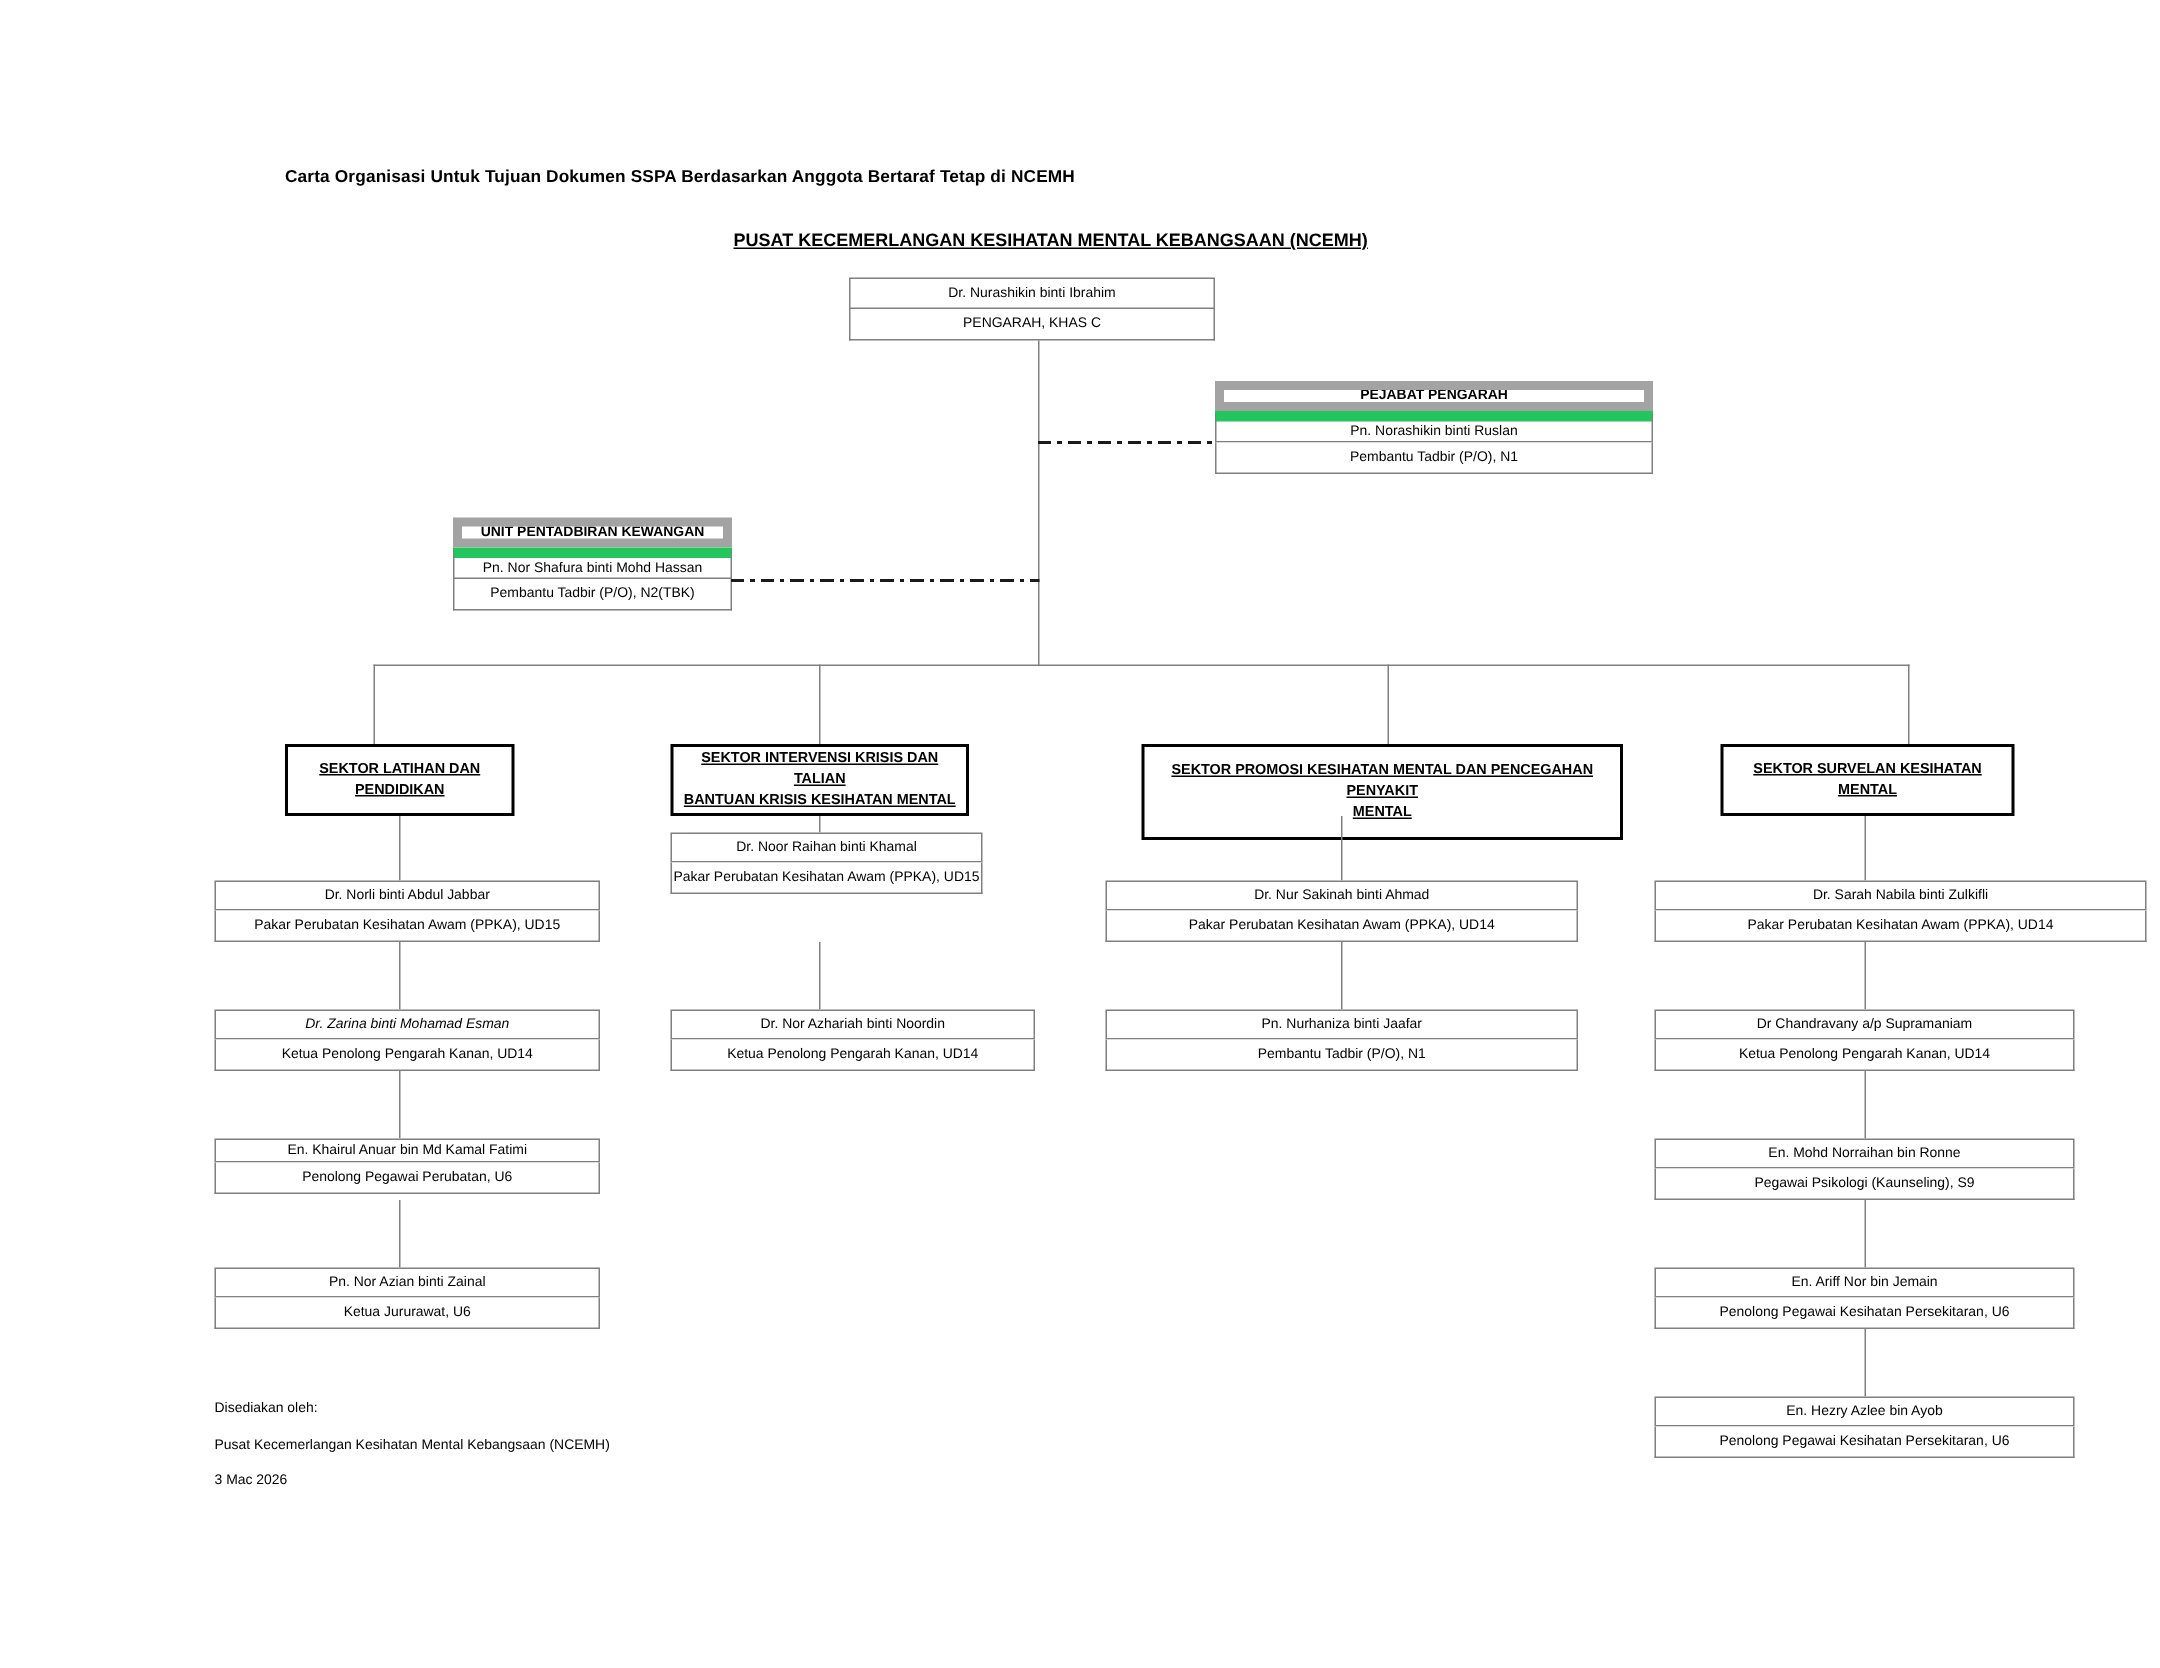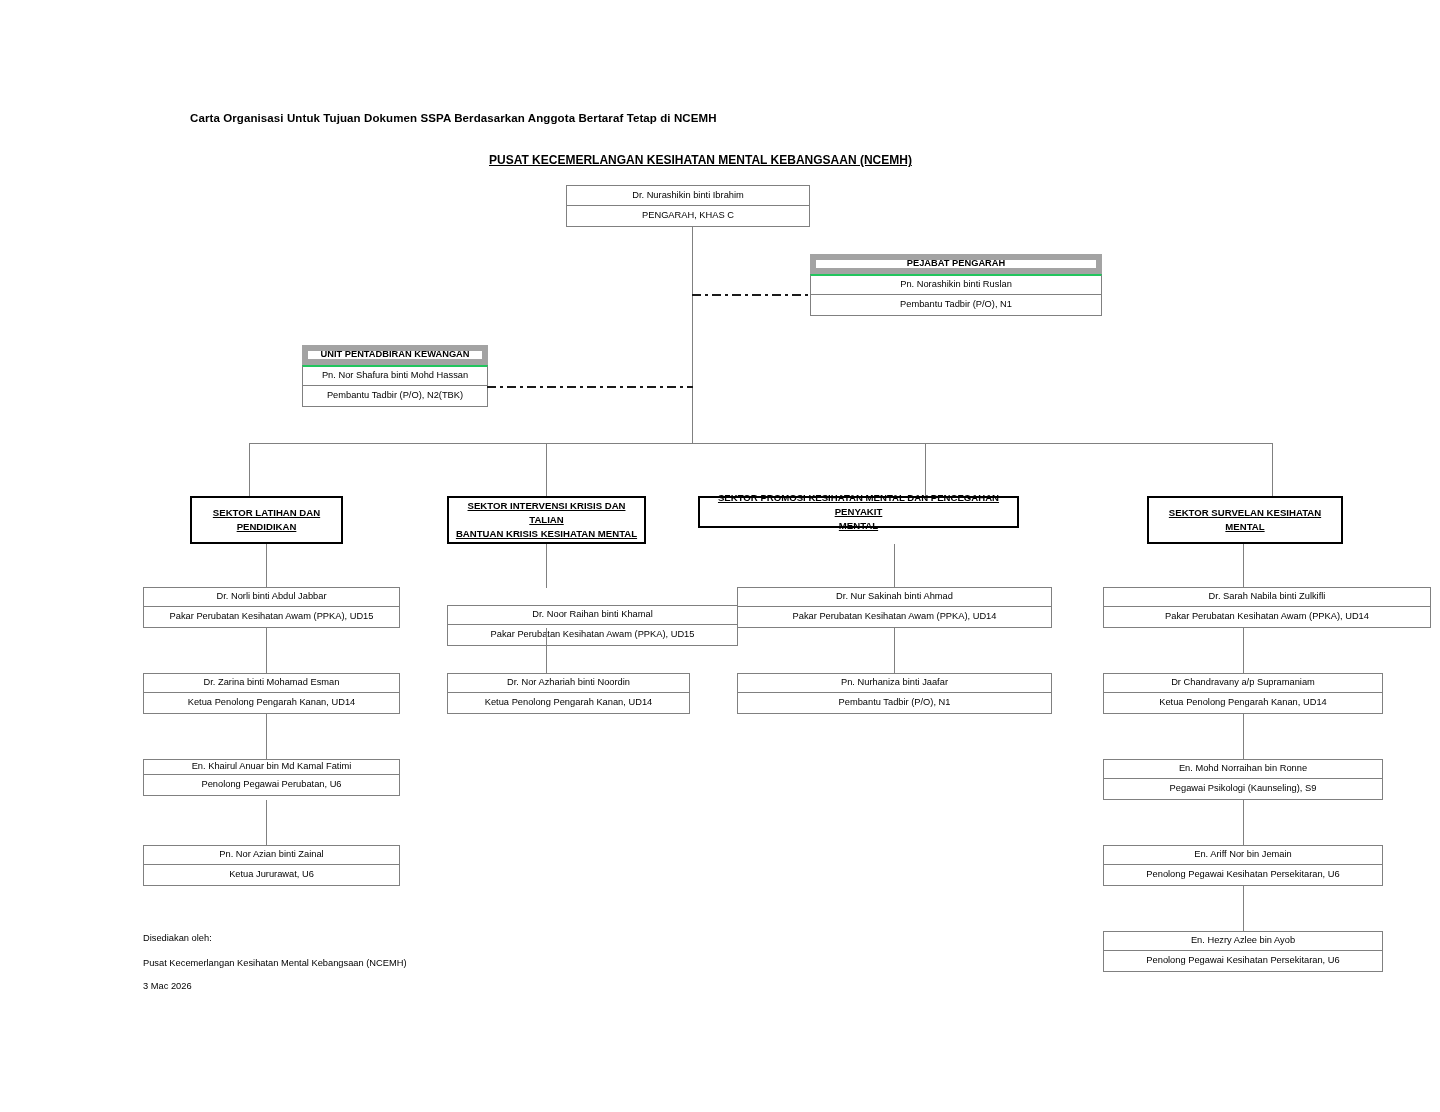--- a/index.html
+++ b/index.html
@@ -59,21 +59,21 @@
     white-space: nowrap;
     overflow: hidden;
   }
   .cell + .cell { border-top: none; }
 
   .cell.head {
     border: 6px solid #a3a3a3;
     font-weight: bold;
     font-size: 9.3px;
   }
-  .cell.head + .cell { border-top: 2px solid #22c55e; }
+  .cell.head + .cell { border-top: 7px solid #22c55e; }
 
   
   .sector {
     position: absolute;
     box-sizing: border-box;
     border: 2px solid #000000;
     background: #ffffff;
     display: flex;
     align-items: center;
     justify-content: center;
@@ -164,21 +164,21 @@
   </div>
   <div class="vline" style="left:266px; top:544px; height:44px;"></div>
 
   <div class="box" style="left:143px; top:587px; width:257px;">
     <div class="cell" style="height:20px;">Dr. Norli binti Abdul Jabbar</div>
     <div class="cell" style="height:21px;">Pakar Perubatan Kesihatan Awam (PPKA), UD15</div>
   </div>
   <div class="vline" style="left:266px; top:628px; height:46px;"></div>
 
   <div class="box" style="left:143px; top:673px; width:257px;">
-    <div class="cell" style="height:20px;">Dr. Zarina binti Mohamad Esman</div>
+    <div class="cell" style="height:20px;font-style:italic;">Dr. Zarina binti Mohamad Esman</div>
     <div class="cell" style="height:21px;">Ketua Penolong Pengarah Kanan, UD14</div>
   </div>
   <div class="vline" style="left:266px; top:714px; height:46px;"></div>
 
   <div class="box" style="left:143px; top:759px; width:257px;">
     <div class="cell" style="height:16px;">En. Khairul Anuar bin Md Kamal Fatimi</div>
     <div class="cell" style="height:21px;">Penolong Pegawai Perubatan, U6</div>
   </div>
   <div class="vline" style="left:266px; top:800px; height:46px;"></div>
 
@@ -188,32 +188,32 @@
   </div>
 
   <div class="sector" style="left:447px; top:496px; width:199px; height:48px;">
     <div>
       <span>SEKTOR INTERVENSI KRISIS DAN TALIAN </span><br>
       <span>BANTUAN KRISIS KESIHATAN MENTAL </span>
     </div>
   </div>
   <div class="vline" style="left:546px; top:544px; height:44px;"></div>
 
-  <div class="box" style="left:447px; top:605px; width:291px;border-radius:12px;">
+  <div class="box" style="left:447px; top:555px; width:208px;border-radius:12px;">
     <div class="cell" style="height:20px;">Dr. Noor Raihan binti Khamal</div>
     <div class="cell" style="height:21px;">Pakar Perubatan Kesihatan Awam (PPKA), UD15</div>
   </div>
   <div class="vline" style="left:546px; top:628px; height:46px;"></div>
 
   <div class="box" style="left:447px; top:673px; width:243px;">
     <div class="cell" style="height:20px;">Dr. Nor Azhariah binti Noordin</div>
     <div class="cell" style="height:21px;">Ketua Penolong Pengarah Kanan, UD14</div>
   </div>
 
-  <div class="sector" style="left:698px; top:496px; width:321px; height:32px;justify-content:center;">
+  <div class="sector" style="left:761px; top:496px; width:321px; height:64px;justify-content:center;">
     <div>
       <span>SEKTOR PROMOSI KESIHATAN MENTAL DAN PENCEGAHAN PENYAKIT </span><br>
       <span>MENTAL </span>
     </div>
   </div>
   <div class="vline" style="left:894px; top:544px; height:44px;"></div>
 
   <div class="box" style="left:737px; top:587px; width:315px;">
     <div class="cell" style="height:20px;">Dr. Nur Sakinah binti Ahmad</div>
     <div class="cell" style="height:21px;">Pakar Perubatan Kesihatan Awam (PPKA), UD14</div>

